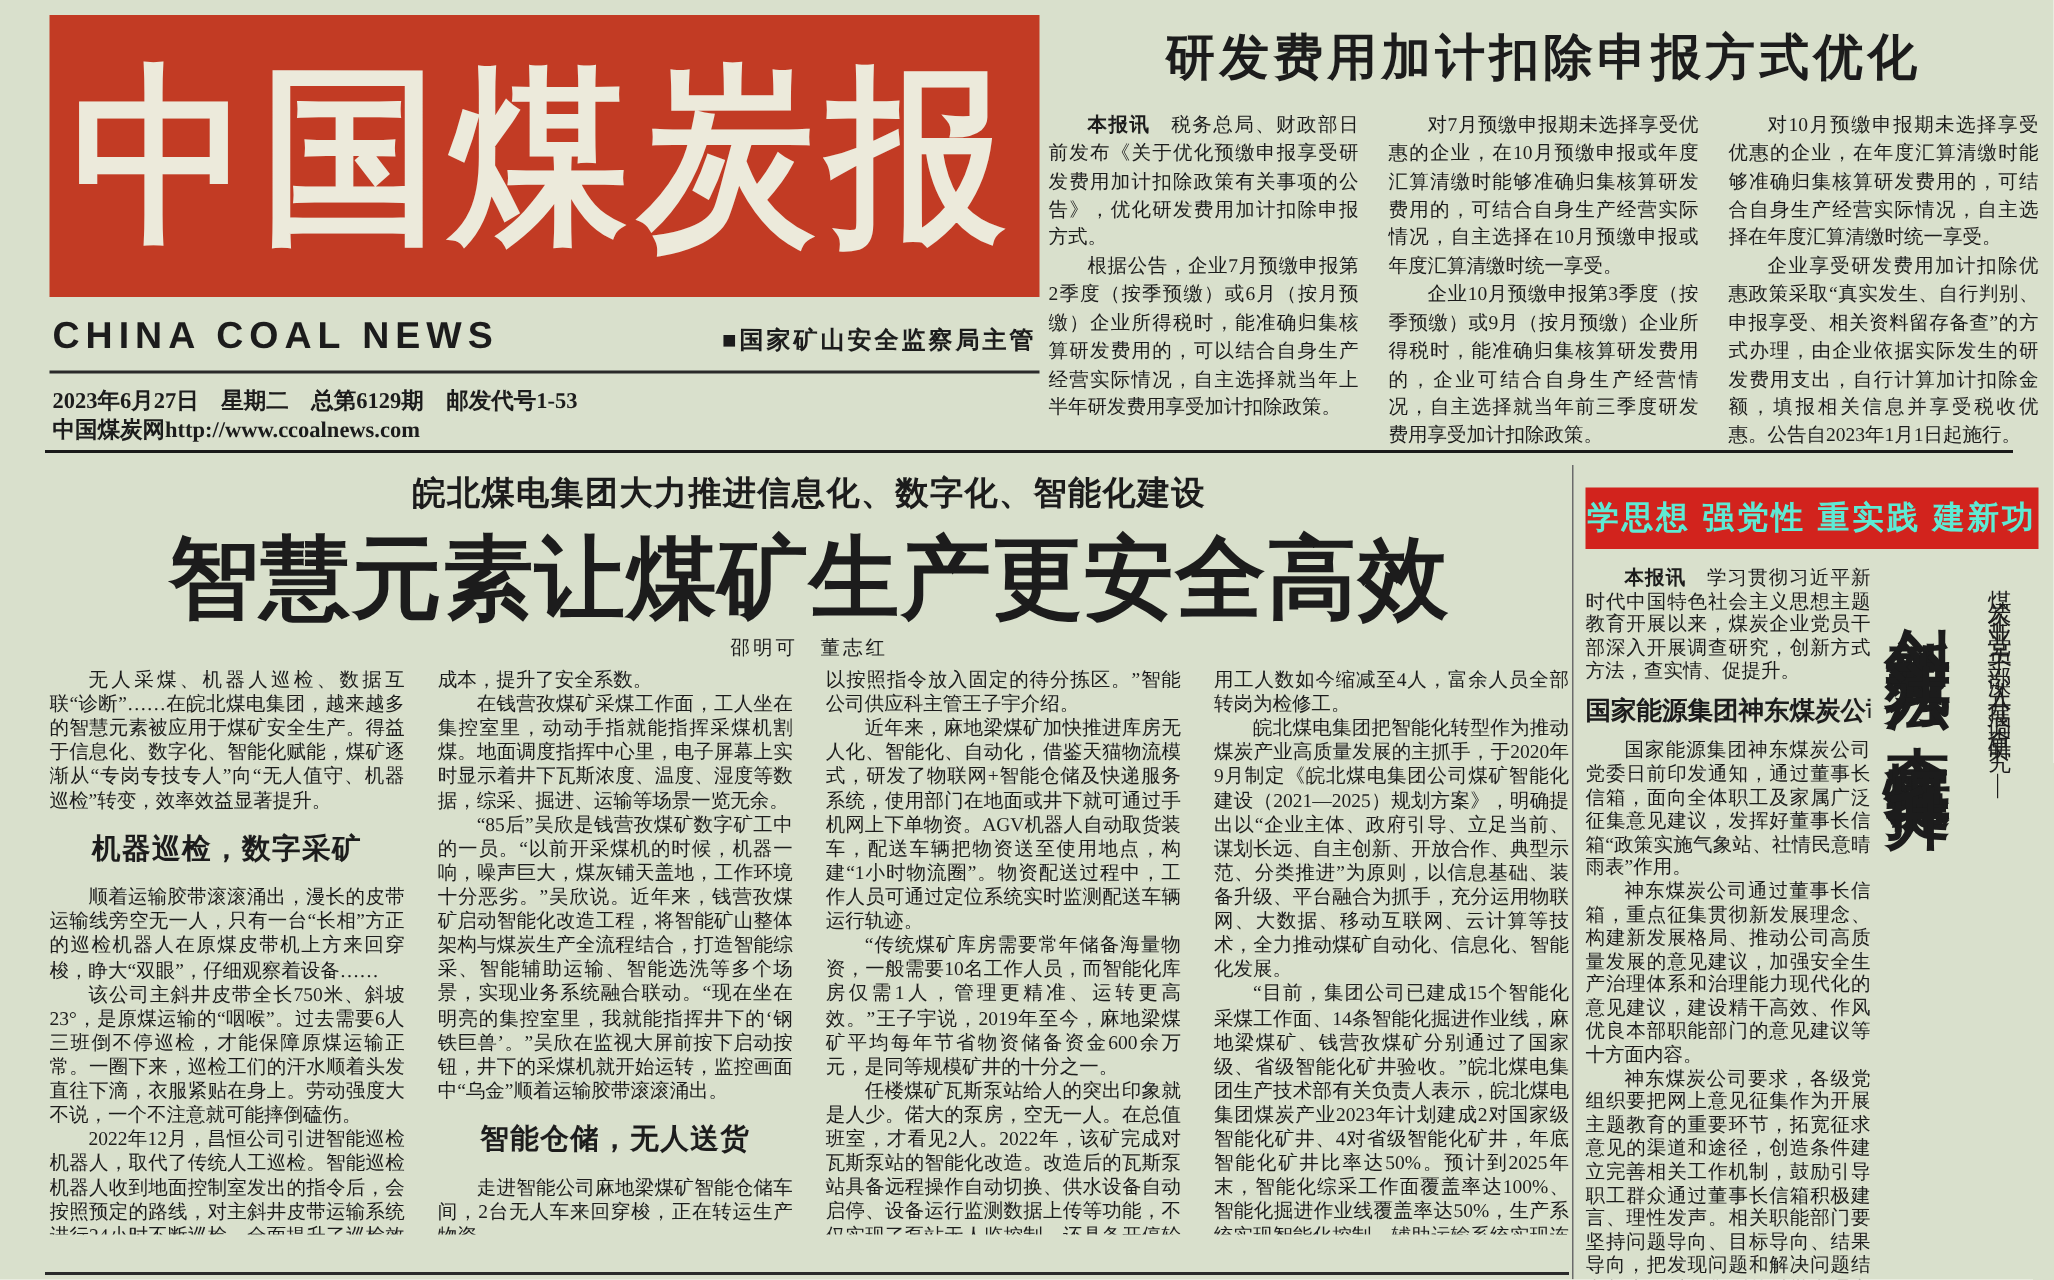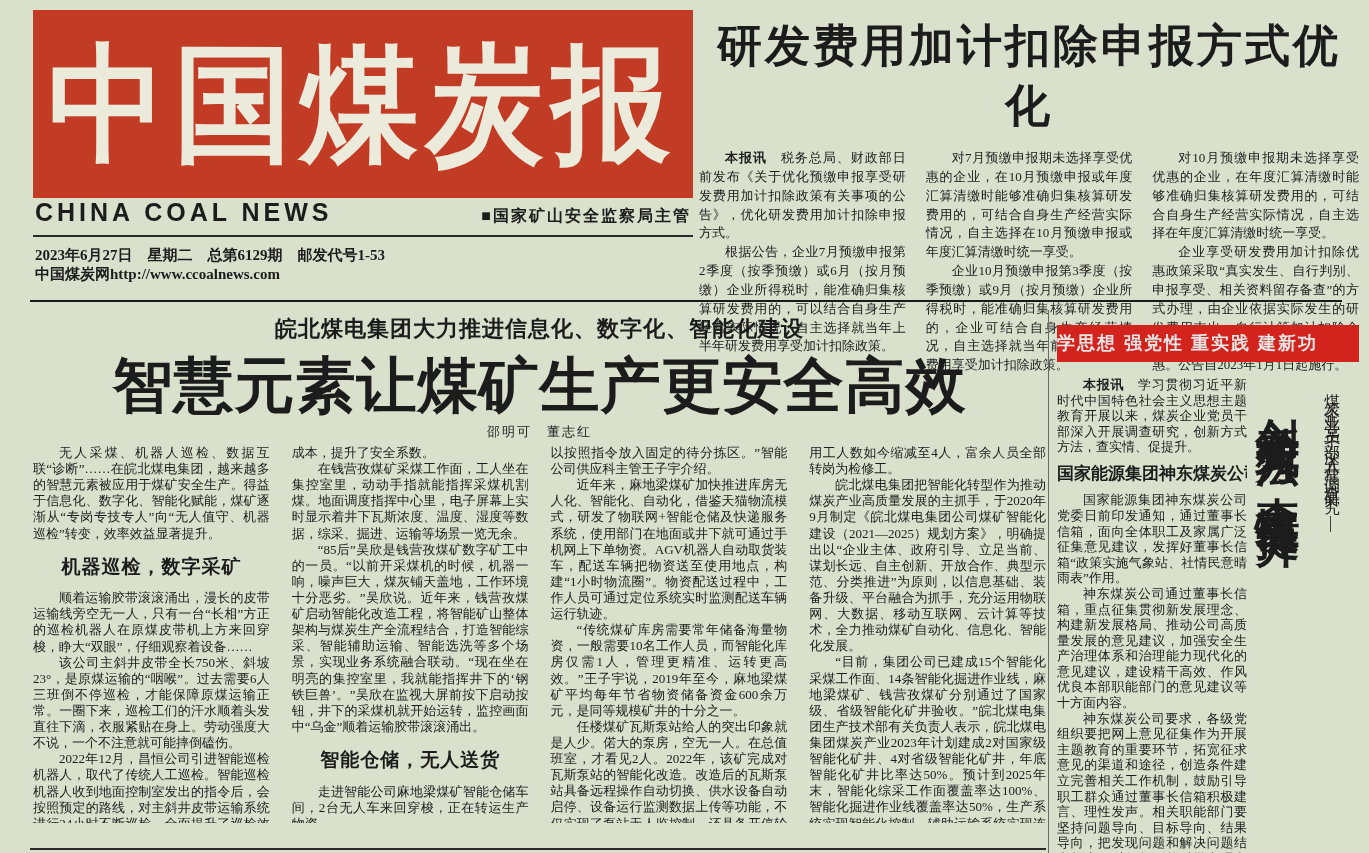--- a/index.html
+++ b/index.html
@@ -4,30 +4,30 @@
 <style>
   html,body{margin:0;padding:0;}
   .page{position:relative;width:1369px;height:853px;background:#d9e0cc;overflow:hidden;
         font-family:"Liberation Serif",serif;color:#1c1c1c;}
 
   
   .masthead{position:absolute;left:33px;top:10px;width:660px;}
   .brand-box{height:188px;background:#c23b24;display:flex;align-items:center;justify-content:center;overflow:hidden;}
   .brand-title{font-size:118px;line-height:1;font-weight:bold;color:#eceadb;letter-spacing:8px;
                font-family:"DejaVu Serif",serif;transform:scaleY(1.08);white-space:nowrap;}
-  .mast-row1{display:flex;justify-content:space-between;align-items:baseline;padding:0 2px 8px 2px;}
+  .mast-row1{display:flex;justify-content:space-between;align-items:baseline;padding:12px 2px 8px 2px;}
   .title-en{font-family:"Liberation Sans",sans-serif;font-weight:bold;font-size:25px;letter-spacing:4px;}
   .supervisor{font-weight:bold;font-size:16px;letter-spacing:2px;}
   .mast-rule{border-top:2px solid #2a2a2a;}
   .mast-row2{display:flex;justify-content:space-between;font-weight:bold;font-size:15px;padding:9px 2px 0 2px;flex-direction:column;}
   .website{cursor:pointer;}
 
   
   .top-article{position:absolute;left:699px;top:16px;width:660px;}
-  .top-headline{margin:0 0 13px 0;text-align:center;font-size:45px;font-weight:bold;letter-spacing:3px;}
+  .top-headline{margin:0 0 13px 0;text-align:center;font-size:33px;font-weight:bold;letter-spacing:3px;}
   .top-cols{column-count:3;column-gap:20px;font-size:13px;line-height:1.45;text-align:justify;height:230px;overflow:hidden;}
   .top-cols p{margin:0;text-indent:2em;}
   .top-cols p b{font-weight:bold;}
 
   
   .rule-main{position:absolute;left:30px;top:300px;width:1312px;border-top:2px solid #1a1a1a;}
 
   
   .main-article{position:absolute;left:33px;top:314px;width:1013px;}
   .kicker{text-align:center;font-size:22px;font-weight:bold;letter-spacing:1px;}
@@ -38,21 +38,21 @@
   .body-col{flex:1;min-width:0;}
   .body-col p{margin:0;text-indent:2em;}
   .body-col p.cont{text-indent:0;}
   .body-col h3{margin:13px 0 12px 0;text-align:center;font-size:19px;letter-spacing:1px;
                font-family:"Liberation Sans",sans-serif;font-weight:bold;}
   .bottom-rule{position:absolute;left:30px;top:848px;width:1016px;border-top:2px solid #2a2a2a;}
 
   
   .v-rule{position:absolute;left:1048px;top:310px;height:543px;width:1px;background:#6a6a6a;}
   .sidebar{position:absolute;left:1057px;top:325px;width:302px;height:528px;}
-  .banner{background:#d2231d;color:#e5e5e5;padding:6px 0 7px 0;font-size:18px;
+  .banner{background:#d2231d;color:#5eead4;text-align:center;padding:6px 0 7px 0;font-size:21px;
           font-family:"Liberation Sans",sans-serif;font-weight:900;letter-spacing:2px;white-space:nowrap;}
   .sidebar-text{position:absolute;left:0;top:52px;width:190px;height:478px;overflow:hidden;
                 font-size:13px;line-height:1.2;text-align:justify;}
   .sidebar-text p{margin:0;text-indent:2em;}
   .sidebar-org{font-family:"Liberation Sans",sans-serif;font-weight:bold;font-size:17px;margin:9px 0 8px 0;
                text-indent:0;white-space:nowrap;}
   .v-headline{position:absolute;left:194px;top:58px;height:470px;overflow:hidden;
               writing-mode:vertical-rl;font-size:44px;line-height:1.25;font-weight:900;
               font-family:"Liberation Sans",sans-serif;letter-spacing:5px;}
   .v-kicker{position:absolute;left:264px;top:56px;height:472px;overflow:hidden;

